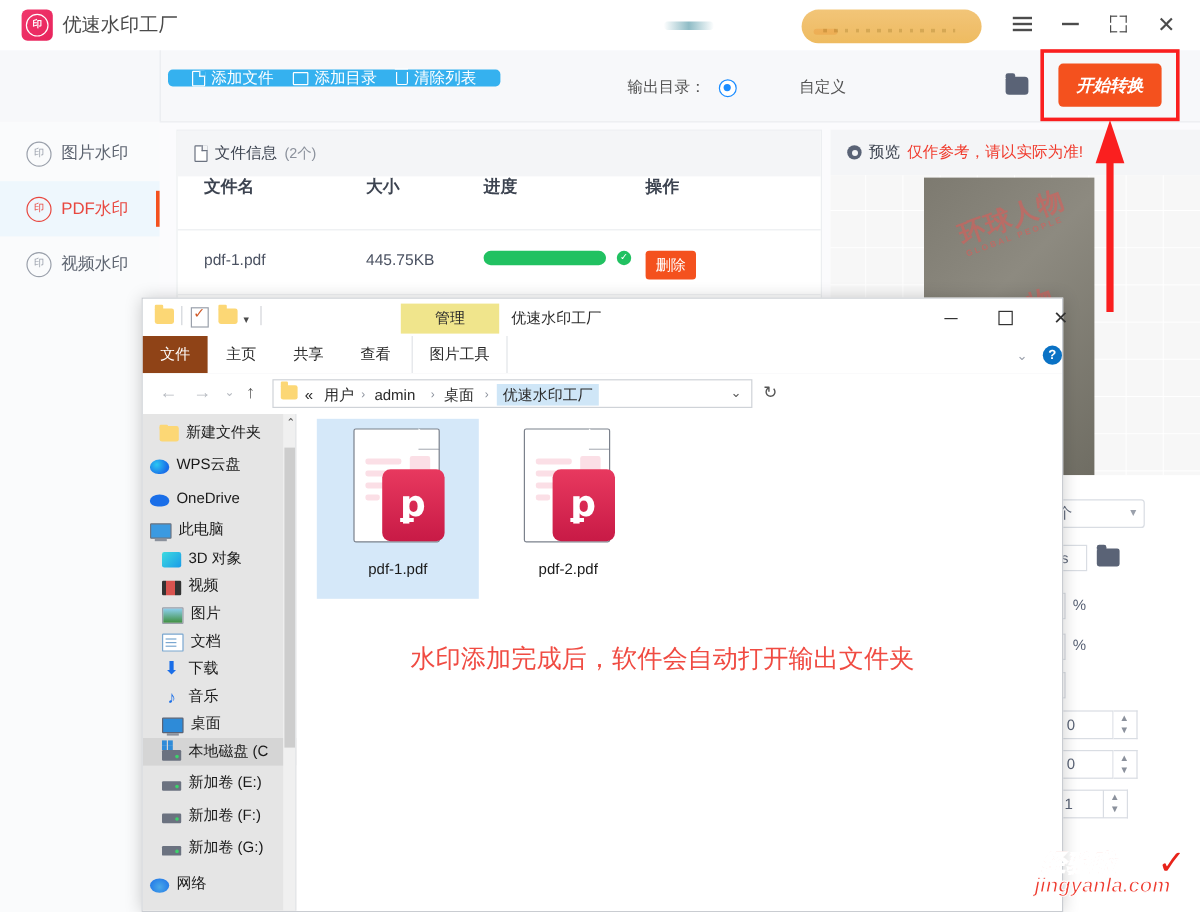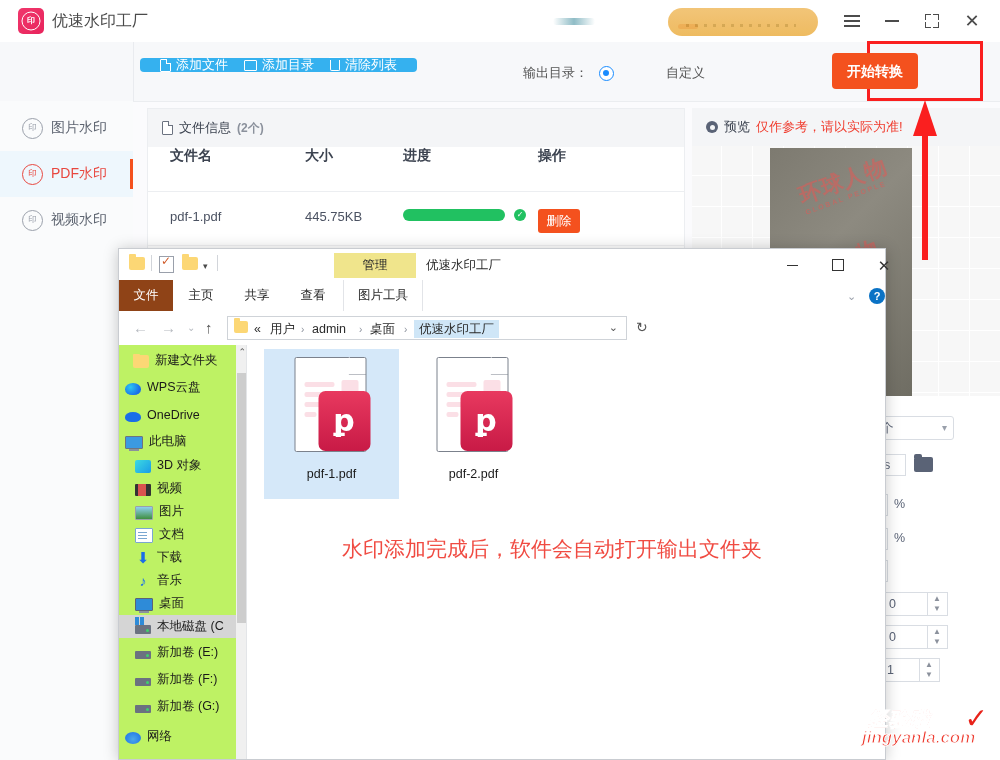--- a/index.html
+++ b/index.html
@@ -66,43 +66,43 @@
     border:1.5px solid #1a8cff;background:#fff;}
   .radio:after{content:"";position:absolute;left:2.5px;top:2.5px;width:6px;height:6px;border-radius:50%;background:#1a8cff;}
   .radio-lbl{position:absolute;left:618px;top:64px;font-size:13px;color:#555;margin-left:48px;}
   .pathbox{position:absolute;left:674px;top:60px;width:152px;height:24px;background:#fff;
     border:1px solid #d9dde3;font-size:12.5px;color:#4a4a4a;line-height:24px;padding-left:5px;
     white-space:nowrap;overflow:hidden;box-sizing:border-box;}
   .folderbtn{position:absolute;left:838px;top:64px;width:19px;height:15px;background:#5a6376;border-radius:2px 3px 3px 3px;}
   .folderbtn:before{content:"";position:absolute;left:0;top:-3px;width:8px;height:4px;background:#5a6376;border-radius:2px 2px 0 0;}
 
   .redbox{position:absolute;left:867px;top:41px;width:116px;height:60px;border:3px solid #fa1f1f;box-sizing:border-box;}
-  .startbtn{position:absolute;left:832px;top:53px;width:86px;height:36px;background:#f4511e;border-radius:4px;
-    color:#fff;font-size:14px;font-weight:bold;line-height:36px;text-align:center;cursor:default;}
+  .startbtn{position:absolute;left:882px;top:53px;width:86px;height:36px;background:#f4511e;border-radius:4px;
+    color:#fff;font-size:14px;font-weight:bold;line-height:36px;text-align:center;cursor:default;font-style:italic;}
 
   
   .sidebar{position:absolute;left:0;top:101px;width:133px;bottom:0;background:#fafbfc;}
   .sb-item{position:absolute;left:0;width:133px;height:46px;display:flex;align-items:center;padding-left:22px;
     box-sizing:border-box;gap:8px;font-size:14px;color:#5d6470;cursor:default;}
   .sb-item.active{background:#eef7fd;color:#e8473f;}
   .sb-item.active:after{content:"";position:absolute;right:0;top:8px;width:3px;height:30px;background:#f4511e;}
   .sb-ring{width:19px;height:19px;border-radius:50%;border:1.4px solid #9aa0ab;
     font-size:8.5px;line-height:17px;text-align:center;color:#9aa0ab;flex:none;}
   .sb-item.active .sb-ring{border-color:#e8473f;color:#e8473f;}
 
   
   .filepanel{position:absolute;left:147px;top:108px;width:538px;height:300px;background:#fff;
     border:1px solid #eceef1;box-sizing:border-box;}
   .fp-head{position:absolute;left:0;top:0;width:100%;height:38px;background:#f4f5f7;
     display:flex;align-items:center;padding-left:14px;gap:6px;box-sizing:border-box;}
   .ic-doc{width:9px;height:12px;border:1.3px solid #6b7280;border-radius:1px;position:relative;background:#fff;}
   .ic-doc:after{content:"";position:absolute;right:-1px;top:-1px;width:4px;height:4px;background:#f4f5f7;
     border-left:1.3px solid #6b7280;border-bottom:1.3px solid #6b7280;}
   .fp-head-t{font-size:13px;color:#3c4350;}
-  .fp-head-c{font-size:12px;color:#8b919c;font-weight:bold;}
+  .fp-head-c{font-size:12px;color:#8b919c;}
   .fp-cols{position:absolute;left:0;top:38px;width:100%;height:44px;border-bottom:1px solid #eceef1;
     font-size:14px;font-weight:bold;color:#3c4350;}
   .fp-cols span,.fp-row span{position:absolute;}
   .c-name{left:22px;}.c-size{left:157px;}.c-prog{left:255px;}.c-act{left:390px;}
   .fp-row{position:absolute;left:0;width:100%;height:54px;border-bottom:1px solid #f1f2f4;font-size:13px;color:#4b5262;}
   .fp-row.r1{top:82px;}
   .fp-row.r2{top:136px;}
   .fp-row span{top:18px;}
   .bar{position:absolute;left:255px;top:19px;width:102px;height:12px;border-radius:6px;background:#21c161;}
   .tick{position:absolute;left:366px;top:19px;width:12px;height:12px;border-radius:50%;background:#21c161;
@@ -197,21 +197,21 @@
   .crumb.sep{color:#8b919c;font-size:10px;top:4px;}
   .crumb.cur{background:#cfe6f7;padding:0 5px;}
   .addr-chev{position:absolute;right:8px;top:4px;color:#555;font-size:11px;}
   .refresh{position:absolute;left:517px;top:8px;color:#555;font-size:14px;}
   .searchbox{position:absolute;left:536px;top:5px;width:218px;height:24px;border:1px solid #cfd3d8;background:#fff;box-sizing:border-box;}
   .mag{position:absolute;left:8px;top:5px;width:8px;height:8px;border:1.3px solid #8b919c;border-radius:50%;}
   .mag:after{content:"";position:absolute;right:-4px;bottom:-3px;width:5px;height:1.3px;background:#8b919c;transform:rotate(45deg);}
   .search-ph{position:absolute;left:26px;top:3px;font-size:12.5px;color:#8b919c;}
 
   .ex-body{position:absolute;left:0;top:96px;width:100%;bottom:0;background:#fff;}
-  .navpane{position:absolute;left:0;top:0;width:128px;height:100%;background:#bef264;overflow:hidden;}
+  .navpane{position:absolute;left:0;top:0;width:128px;height:100%;background:#e5e5e5;overflow:hidden;}
   .np-item{position:absolute;left:0;width:128px;height:23px;display:flex;align-items:center;
     font-size:12.5px;color:#1a1a1a;white-space:nowrap;cursor:default;}
   .np-item.sel{background:#d5d5d5;}
   .np-ico{width:16px;height:16px;flex:none;margin-right:6px;position:relative;}
   .ico-folder{background:#fcd775;border-radius:1px 2px 2px 2px;height:13px;margin-top:2px;}
   .ico-folder:before{content:"";position:absolute;left:0;top:-1px;width:7px;height:4px;background:#fcd775;border-radius:1px 1px 0 0;}
   .ico-wps{background:radial-gradient(circle at 35% 35%,#2bc7f2,#1a6ee8 70%);border-radius:50% 50% 45% 45%;height:12px;margin-top:3px;}
   .ico-onedrive{background:#1a6ee8;border-radius:50% 50% 40% 40%;height:10px;margin-top:4px;}
   .ico-pc{background:#3b9ae1;border:1px solid #6d7480;border-radius:1px;height:11px;margin-top:2px;}
   .ico-pc:after{content:"";position:absolute;left:3px;bottom:-3px;width:10px;height:2px;background:#8b919c;}

